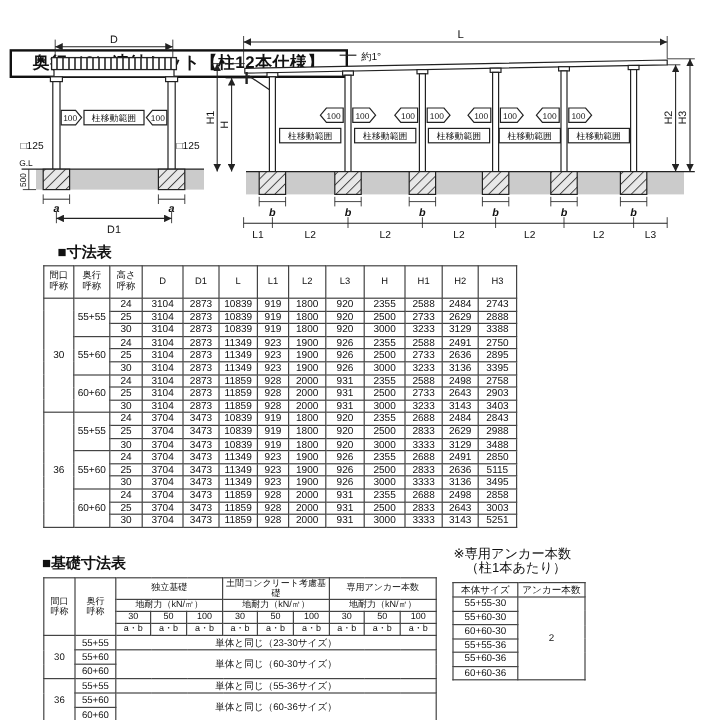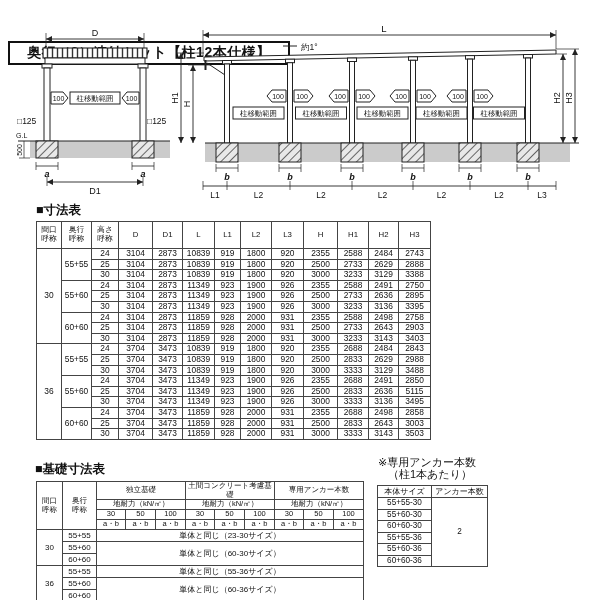--- a/index.html
+++ b/index.html
@@ -8,21 +8,21 @@
     font-family:"Liberation Sans","DejaVu Sans",sans-serif;color:#111;
     overflow:hidden;
   }
   #title-box{
     position:absolute;left:8px;top:5px;width:278px;height:20px;
     border:2px solid #111;display:flex;align-items:center;justify-content:center;
     font-weight:bold;font-size:14px;letter-spacing:.5px;background:#fff;margin-top:36px;
   }
   #diagrams{position:absolute;left:0;top:0;}
   .sec-title{position:absolute;font-weight:bold;font-size:12.5px;}
-  #dim-sec{left:36px;top:202px;}
+  #dim-sec{left:48px;top:202px;}
   #fnd-sec{left:35px;top:461px;}
   table{border-collapse:collapse;position:absolute;background:#fff;}
   td,th{border:1px solid #444;text-align:center;vertical-align:middle;padding:0;overflow:hidden;}
   #dim-table{left:36px;top:221px;table-layout:fixed;font-size:8.4px;border:1.5px solid #222;}
   #dim-table th{white-space:pre-line;font-weight:normal;font-size:7.8px;line-height:8.6px;height:26px;}
   #dim-table td{height:9.6px;line-height:9.6px;}
   #dim-table tr.grp-start td{border-top:1.5px solid #222;}
   #dim-table td.vsep{border-left:1.5px solid #444;}
   #fnd-table{left:36px;top:481px;table-layout:fixed;font-size:8px;border:1.5px solid #222;}
   #fnd-table th{font-weight:normal;font-size:7.5px;height:9px;line-height:8.6px;white-space:pre-line;}
@@ -543,21 +543,21 @@
         <td>30</td>
         <td>3704</td>
         <td>3473</td>
         <td>11859</td>
         <td>928</td>
         <td>2000</td>
         <td>931</td>
         <td class="vsep">3000</td>
         <td>3333</td>
         <td>3143</td>
-        <td>3503</td>
+        <td>5251</td>
       </tr>
     </tbody>
   </table>
 
 <div id="fnd-sec" class="sec-title">■基礎寸法表</div>
 
 <table id="fnd-table">
   <colgroup>
     <col style="width:26px">
       <col style="width:34px">

